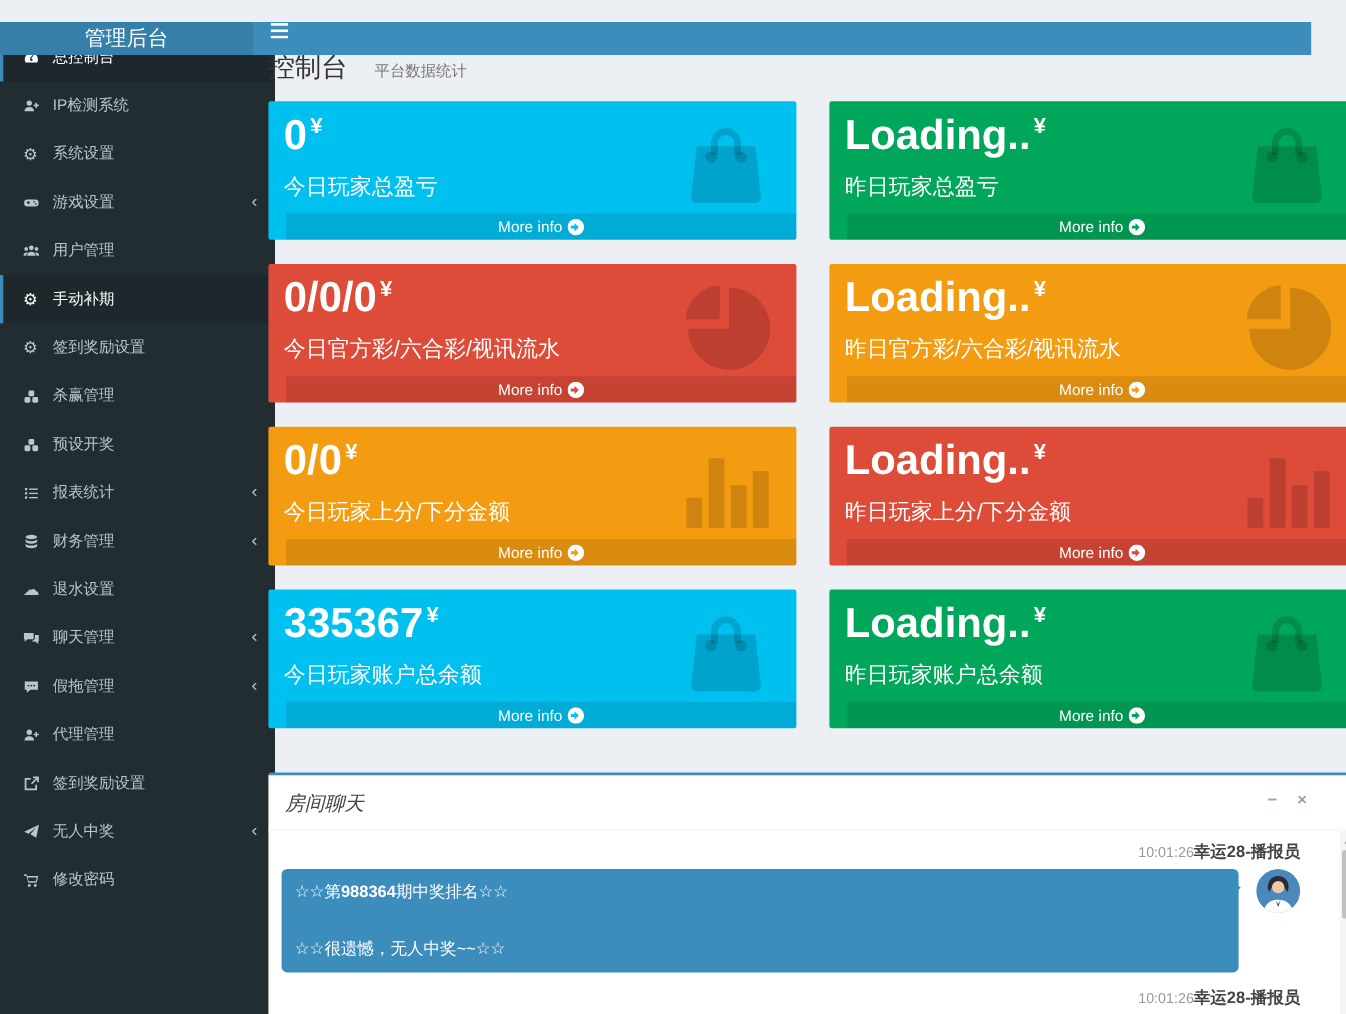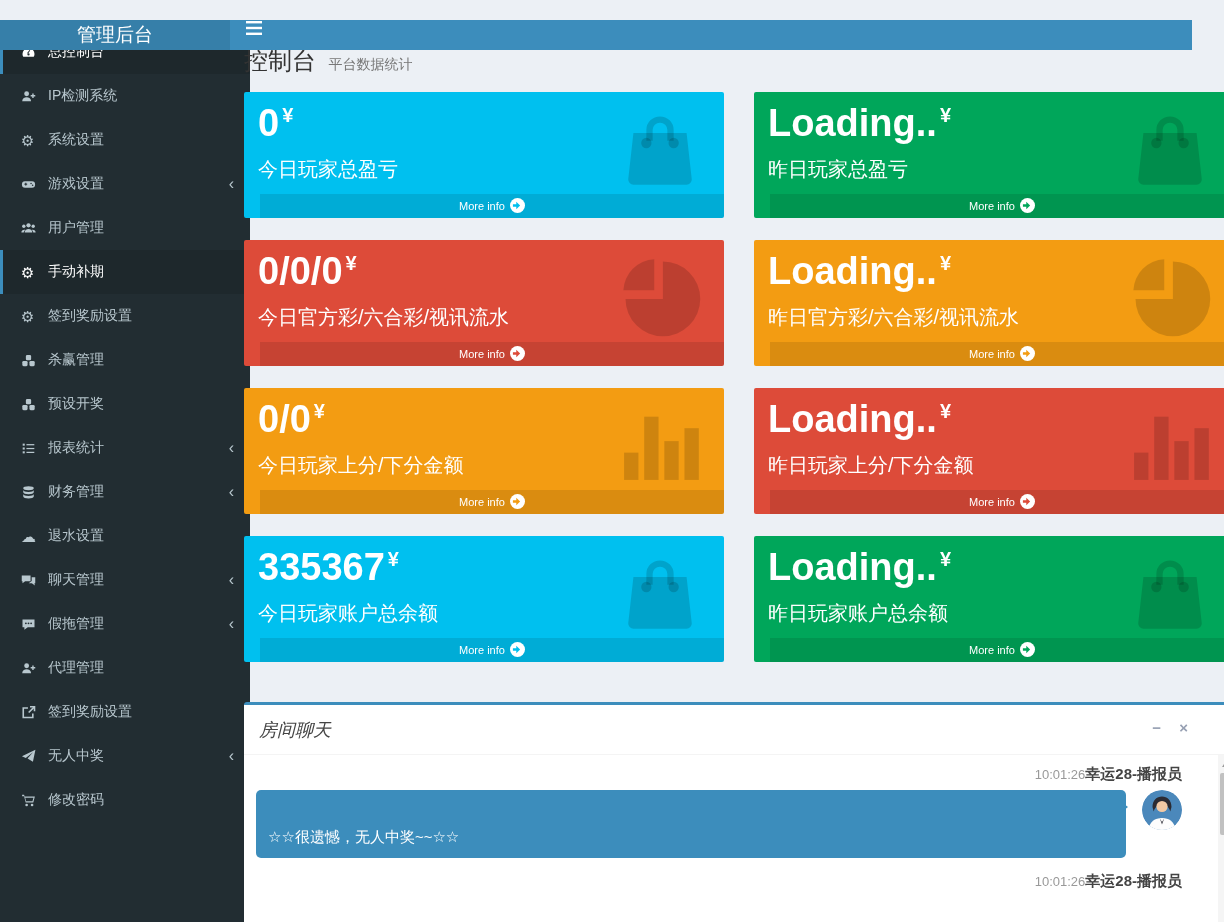--- a/index.html
+++ b/index.html
@@ -24,36 +24,36 @@
   .side-item.active { background:var(--c-sidebar-active,#1e282c); color:#fff; border-left-color:var(--c-accent,#3c8dbc); }
   .icon-slot { width:27px; display:inline-flex; align-items:center; font-size:15px; line-height:1; }
   .icon-slot svg { width:15px; height:15px; fill:currentColor; }
   .chev { margin-left:auto; margin-right:16px; font-size:16px; line-height:1; }
 
   
   .content { position:absolute; left:230px; top:30px; width:1005px; }
   .content-inner { padding:15px 0 0 14px; width:1004px; }
   .page-header { margin-bottom:15px; }
   .page-title { display:inline; font-size:24px; font-weight:400; color:#333; }
-  .page-subtitle { display:inline; margin-left:8px; font-size:14px; color:#777; }
+  .page-subtitle { display:inline; margin-left:20px; font-size:14px; color:#777; }
 
   .boxes-row { display:flex; gap:30px; width:990px; }
   .col { width:480px; }
 
   .small-box { position:relative; width:480px; height:126px; margin-bottom:22px;
                border-radius:2px; color:#fff; background:var(--box,#00c0ef); overflow:hidden; }
   .sb-inner { position:relative; z-index:2; padding:10px 14px; }
   .sb-value { font-size:38px; font-weight:bold; line-height:1.15; white-space:nowrap; }
   .sb-cur { font-size:20px; vertical-align:top; position:relative; top:2px; margin-left:3px; font-weight:bold; }
   .sb-label { margin-top:10px; font-size:20px; }
   .sb-icon { position:absolute; right:16px; top:10px; width:96px; height:92px;
              color:rgba(0,0,0,0.15); z-index:1; }
   .sb-icon svg { width:100%; height:100%; fill:currentColor; }
   .sb-footer { position:absolute; left:16px; right:0; bottom:0; height:24px; z-index:3;
-               background:rgba(0,0,0,0.1); text-align:center; color:#fff; font-size:11px;
+               background:rgba(0,0,0,0.1); text-align:center; color:#fff; font-size:14px;
                line-height:24px; text-decoration:none; display:block; cursor:pointer; }
   .arrow-circle { display:inline-block; width:15px; height:15px; margin-left:5px; vertical-align:-3px; }
 
   
   .chat-box { margin-top:18px; width:990px; background:#fff; border-top:3px solid var(--c-accent,#3c8dbc);
               border-radius:3px; box-shadow:0 1px 1px rgba(0,0,0,0.1); }
   .chat-header { position:relative; padding:13px 15px 12px; }
   .chat-title { font-size:18px; color:#444;font-style:italic; }
   .chat-tools { position:absolute; right:46px; top:14px; color:#97a0b3; font-size:15px; }
   .chat-tools .tool { margin-left:14px; cursor:pointer; font-weight:bold; }
@@ -428,20 +428,21 @@
         </div>
         <div class="chat-body">
           <div>
               <div class="msg">
                 <div class="msg-head">
                   <span class="msg-time">10:01:26</span>
                   <span class="msg-sender">幸运28-播报员</span>
                 </div>
                 <div class="msg-row">
                   <div class="bubble">
+                    <div class="line">☆☆第<b>988364</b>期中奖排名☆☆</div>
                     <div class="line">&nbsp;</div>
                     <div class="line">☆☆很遗憾，无人中奖~~☆☆</div>
                   </div>
                   <span class="avatar">
                     <svg viewBox="0 0 40 40">
                       <circle cx="20" cy="20" r="20" fill="#3f7fb5"></circle>
                       <circle cx="20" cy="20" r="20" fill="#5a94c4" opacity=".45"></circle>
                       <path d="M10.5 17c0-7 4.2-10.6 9.5-10.6S29.5 10 29.5 17l-1.2 4.4c-1.8-5.2-4.4-6.9-8.3-6.9s-6.5 1.7-8.3 6.9z" fill="#2b2b33"></path>
                       <circle cx="20" cy="16.5" r="5.6" fill="#f1c9a5"></circle>
                       <path d="M6.5 40c1-8.4 6.4-12 13.5-12s12.5 3.6 13.5 12z" fill="#fdfdfd"></path>

